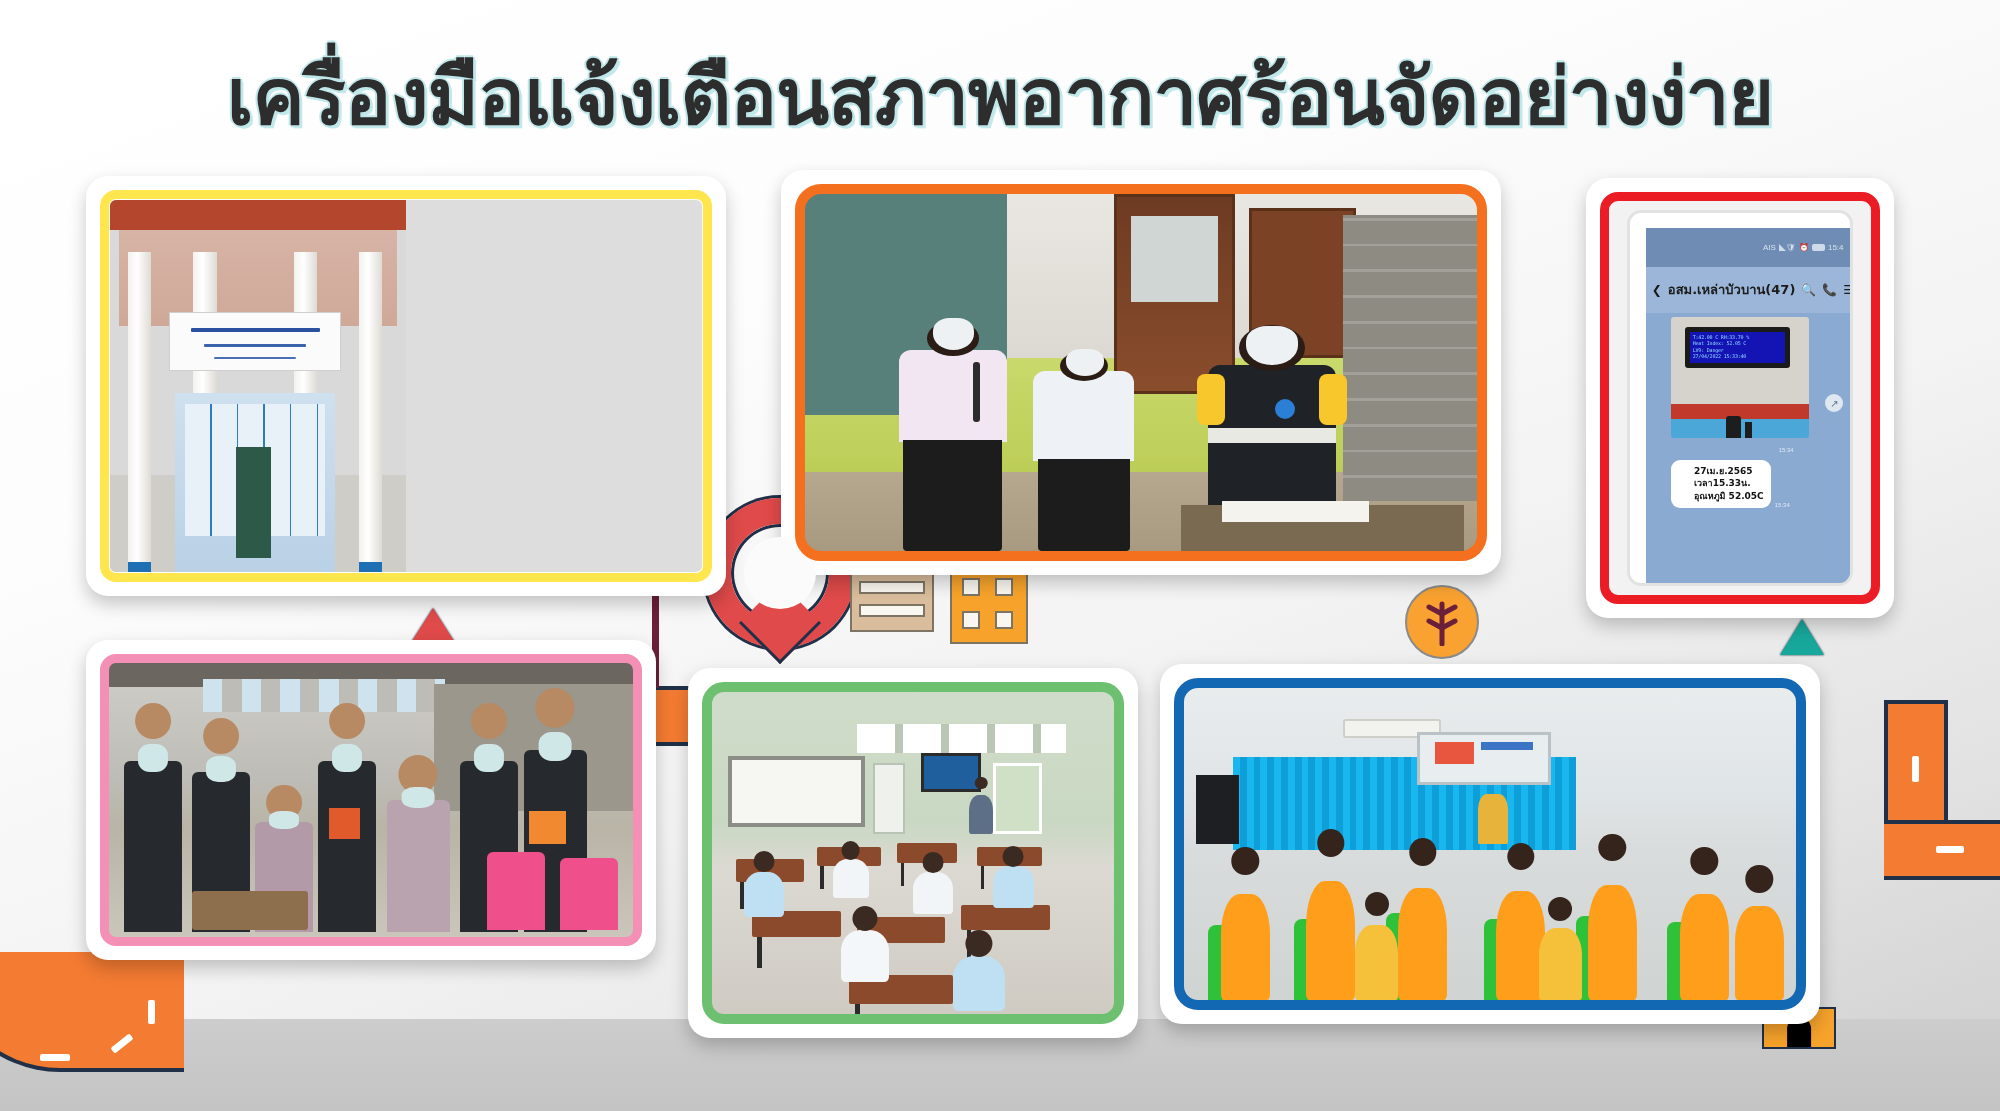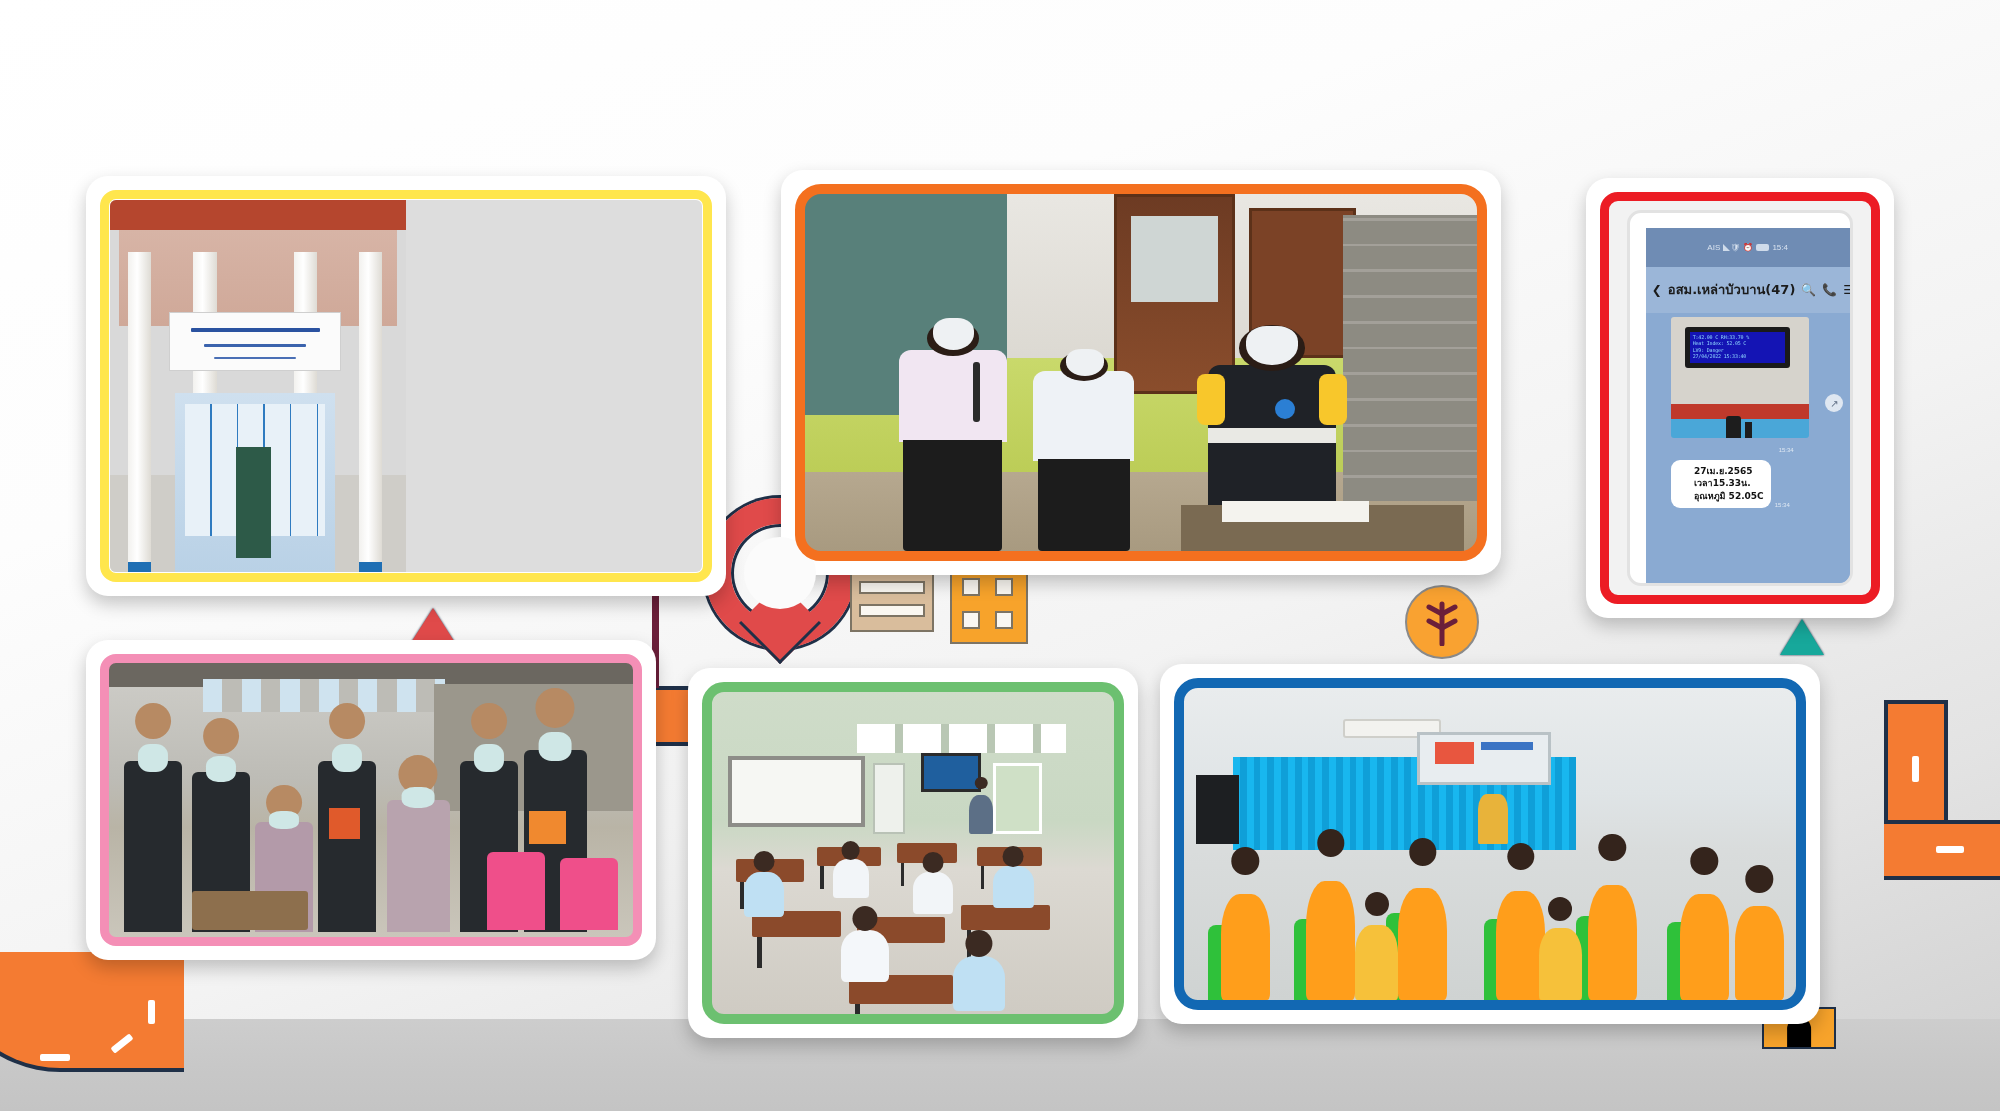--- a/index.html
+++ b/index.html
@@ -128,21 +128,21 @@
   
   #c3 .photo{inset:20px;background:#f2f2f2;}
   .phone{
     position:absolute;left:8%;top:3%;width:84%;height:94%;
     background:#ffffff;border-radius:14px;border:3px solid #e2e2e2;
     box-shadow:inset 0 0 0 2px #fff;
     overflow:hidden;
   }
   .phone-inner{position:absolute;left:7%;top:4%;width:93%;height:96%;background:#8aaad2;overflow:hidden;}
   .statusbar{height:11%;background:#6f8cb4;display:flex;align-items:center;
-    justify-content:center;padding:0 6px;color:#d8e2ef;font-size:8px;}
+    justify-content:flex-end;padding:0 6px;color:#d8e2ef;font-size:8px;}
   .sb-left{display:flex;align-items:center;gap:3px;}
   .sb-right{display:flex;align-items:center;gap:3px;}
   .sig{width:0;height:0;border-left:7px solid #cfdbea;border-top:7px solid transparent;}
   .batt{width:13px;height:7px;background:#cfdbea;border-radius:2px;}
   .chat-header{height:13%;background:#9bb6d8;display:flex;align-items:center;gap:6px;padding:0 6px;}
   .chat-title{font-size:13px;font-weight:bold;color:#1b1b1b;white-space:nowrap;
     font-family:"DejaVu Sans",sans-serif;}
   .hicon{font-size:12px;color:#1b1b1b;}
   .chat-body{position:absolute;left:0;right:0;top:24%;bottom:0;background:#8aaad2;padding:4px 6px;}
   .msg-img{width:72%;height:46%;margin-left:10%;border-radius:3px;overflow:hidden;position:relative;
@@ -242,20 +242,21 @@
   <div class="road-dash" style="left:700px;top:712px;width:34px;height:7px;"></div>
   <div class="road-dash" style="left:790px;top:712px;width:34px;height:7px;"></div>
 
   <div class="road" style="left:840px;top:686px;width:60px;height:130px;border-top:none;"></div>
 
   <div class="road" style="left:1884px;top:700px;width:64px;height:180px;"></div>
   <div class="road" style="left:1884px;top:820px;width:160px;height:60px;border-left:none;"></div>
   <div class="road-dash" style="left:1912px;top:756px;width:7px;height:26px;"></div>
   <div class="road-dash" style="left:1936px;top:846px;width:28px;height:7px;"></div>
 
+  <h1 class="title">เครื่องมือแจ้งเตือนสภาพอากาศร้อนจัดอย่างง่าย</h1>
 
   <div class="signpost" style="left:595px;top:570px;">
     <div class="board"></div>
     <div class="pole"></div>
   </div>
 
   <div class="map-pin" style="left:705px;top:498px;">
     <div class="ring"></div>
     <div class="tip"></div>
     <div class="hole"></div>

